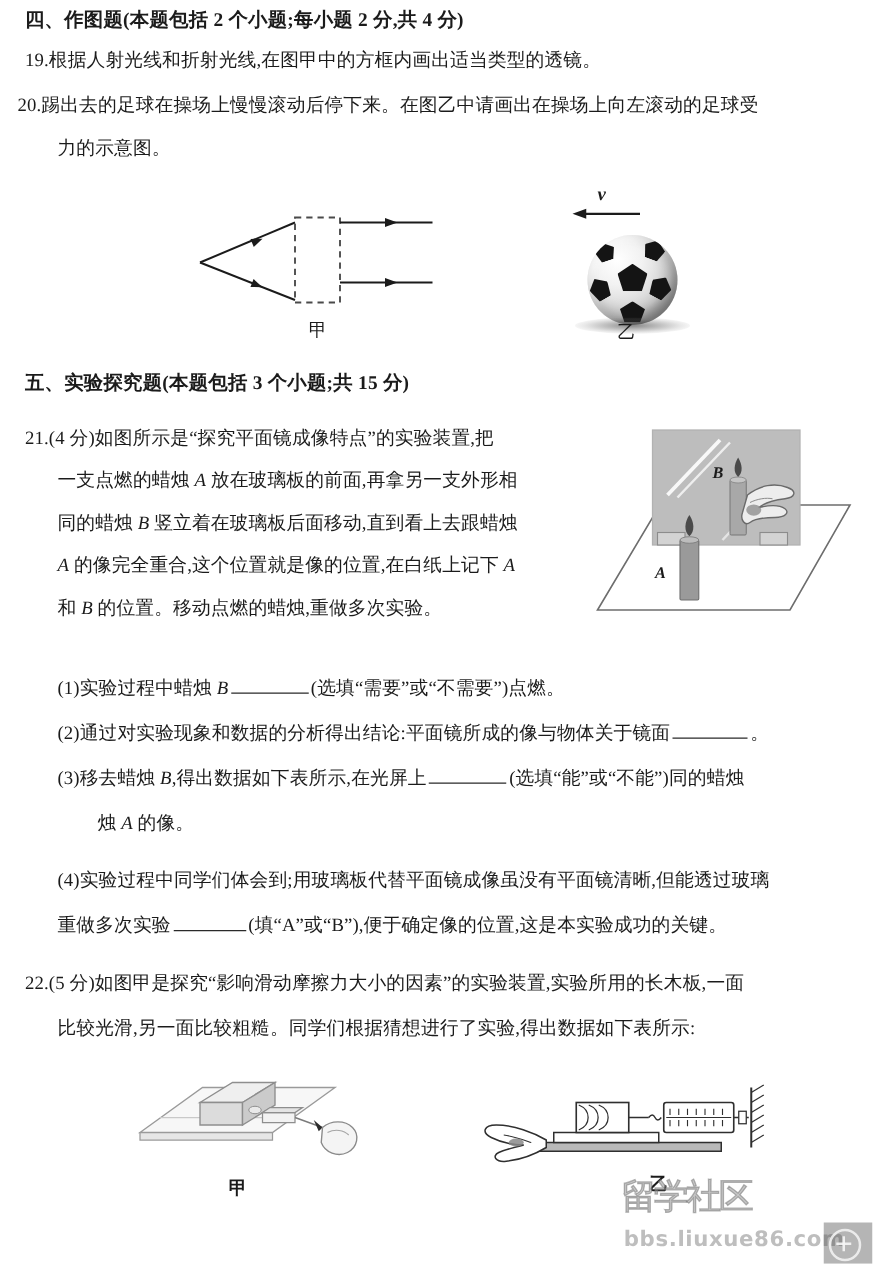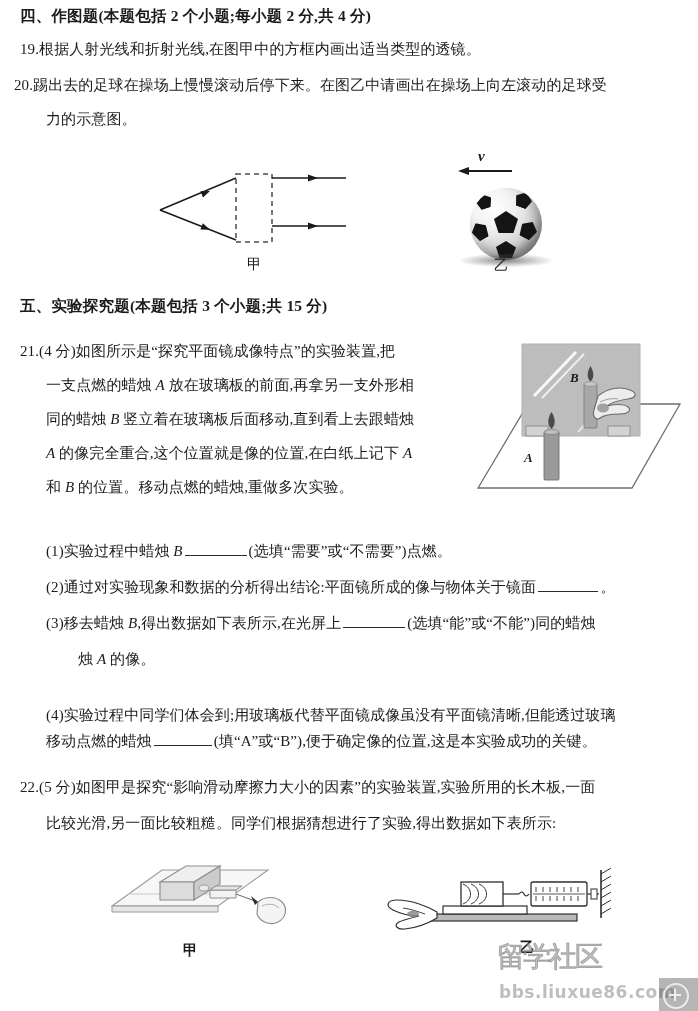--- a/index.html
+++ b/index.html
@@ -248,23 +248,23 @@
   </div>
   <div class="para" style="left:46px;top:572px;white-space:nowrap;">
     <span>(2)通过对实验现象和数据的分析得出结论:平面镜所成的像与物体关于镜面</span><span class="blank b-w60"></span><span>。</span>
   </div>
   <div class="para" style="left:46px;top:608px;white-space:nowrap;">
     <span>(3)移去蜡烛 </span><span class="it">B</span><span>,得出数据如下表所示,在光屏上</span><span class="blank b-w62"></span><span>(选填“能”或“不能”)同的蜡烛</span>
   </div>
   <div class="para" style="left:46px;top:644px;white-space:nowrap;margin-left:32px;">
     <span>烛 </span><span class="it">A</span><span> 的像。</span>
   </div>
-  <div class="para" style="left:46px;top:690px;white-space:nowrap;margin-top:10px;">(4)实验过程中同学们体会到;用玻璃板代替平面镜成像虽没有平面镜清晰,但能透过玻璃</div>
+  <div class="para" style="left:46px;top:690px;white-space:nowrap;">(4)实验过程中同学们体会到;用玻璃板代替平面镜成像虽没有平面镜清晰,但能透过玻璃</div>
   <div class="para" style="left:46px;top:726px;white-space:nowrap;">
-    <span>移动点燃的蜡烛</span><span class="blank b-w58"></span><span>(填“A”或“B”),便于确定像的位置,这是本实验成功的关键。</span>
+    <span>重做多次实验</span><span class="blank b-w58"></span><span>(填“A”或“B”),便于确定像的位置,这是本实验成功的关键。</span>
   </div>
 
   <div class="para" style="left:20px;top:772px;white-space:nowrap;">
     <span class="num">22.</span><span class="num">(5 分)</span><span>如图甲是探究“影响滑动摩擦力大小的因素”的实验装置,实验所用的长木板,一面</span>
   </div>
   <div class="para" style="left:46px;top:808px;white-space:nowrap;">比较光滑,另一面比较粗糙。同学们根据猜想进行了实验,得出数据如下表所示:</div>
 
   <div class="fig22a">
     <svg width="200" height="80" viewBox="0 0 200 80">
 

